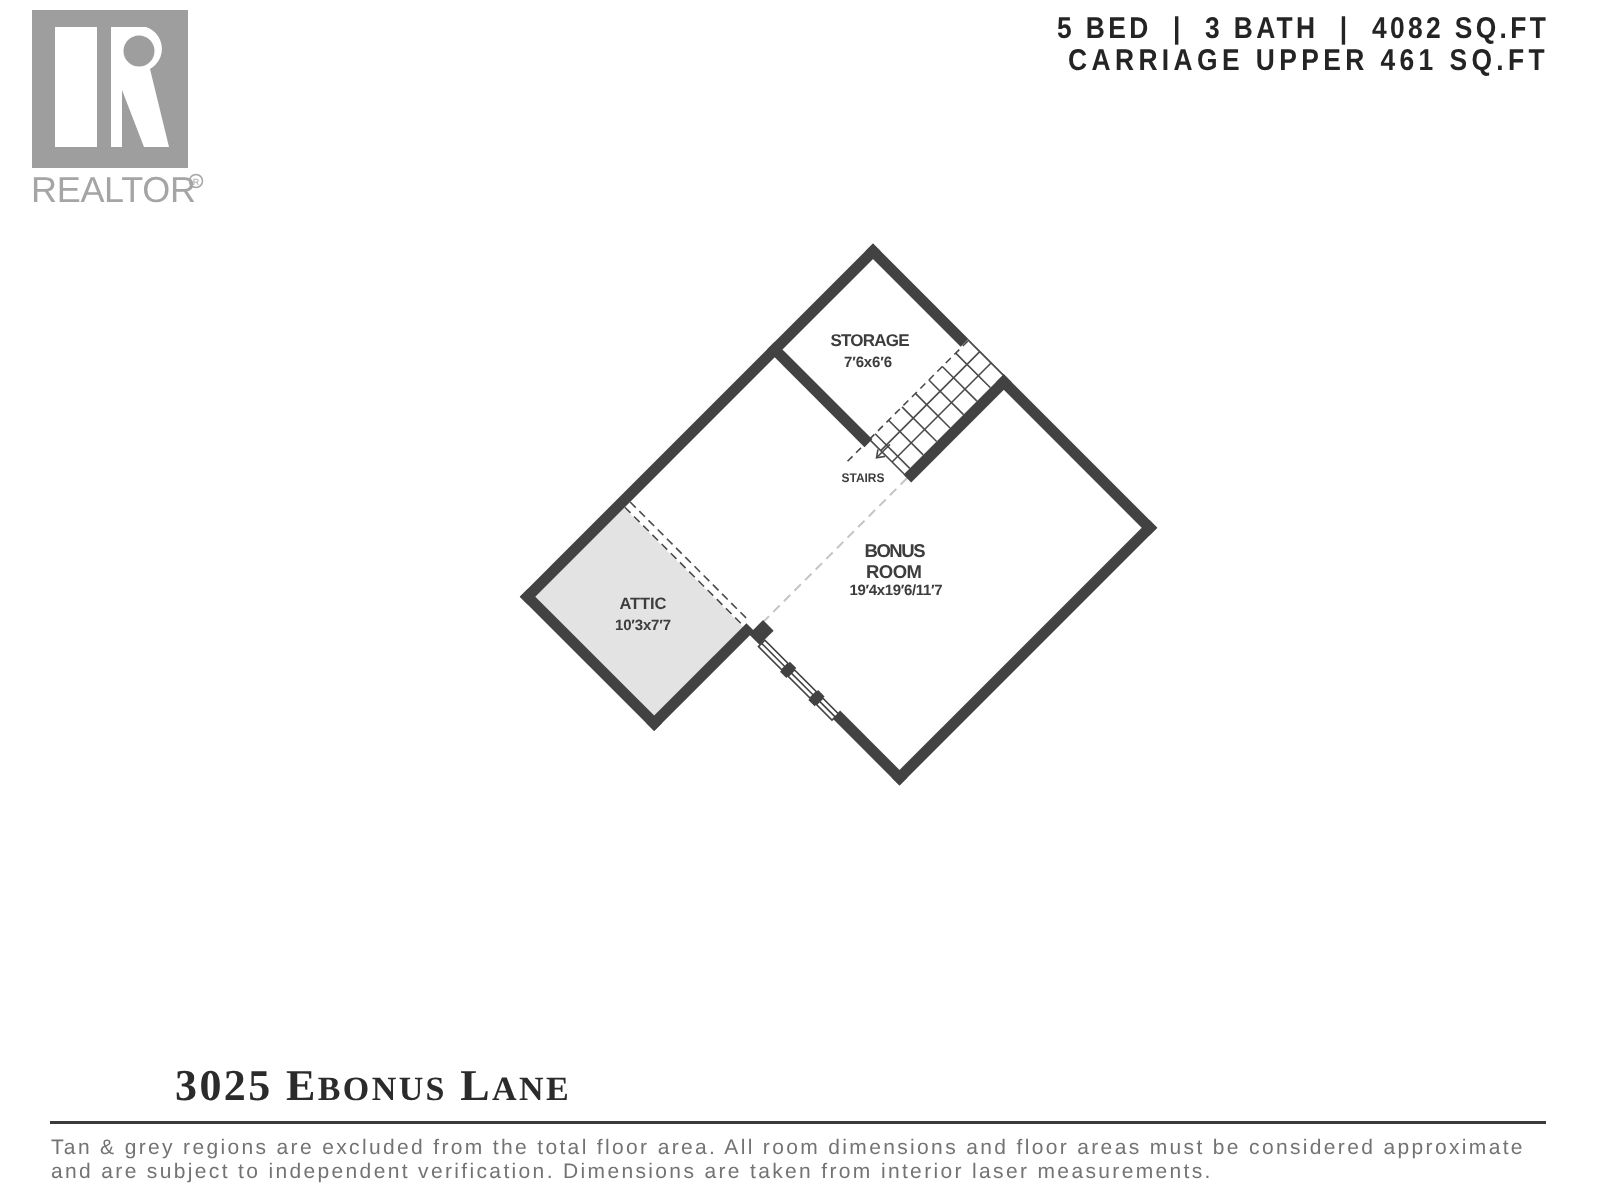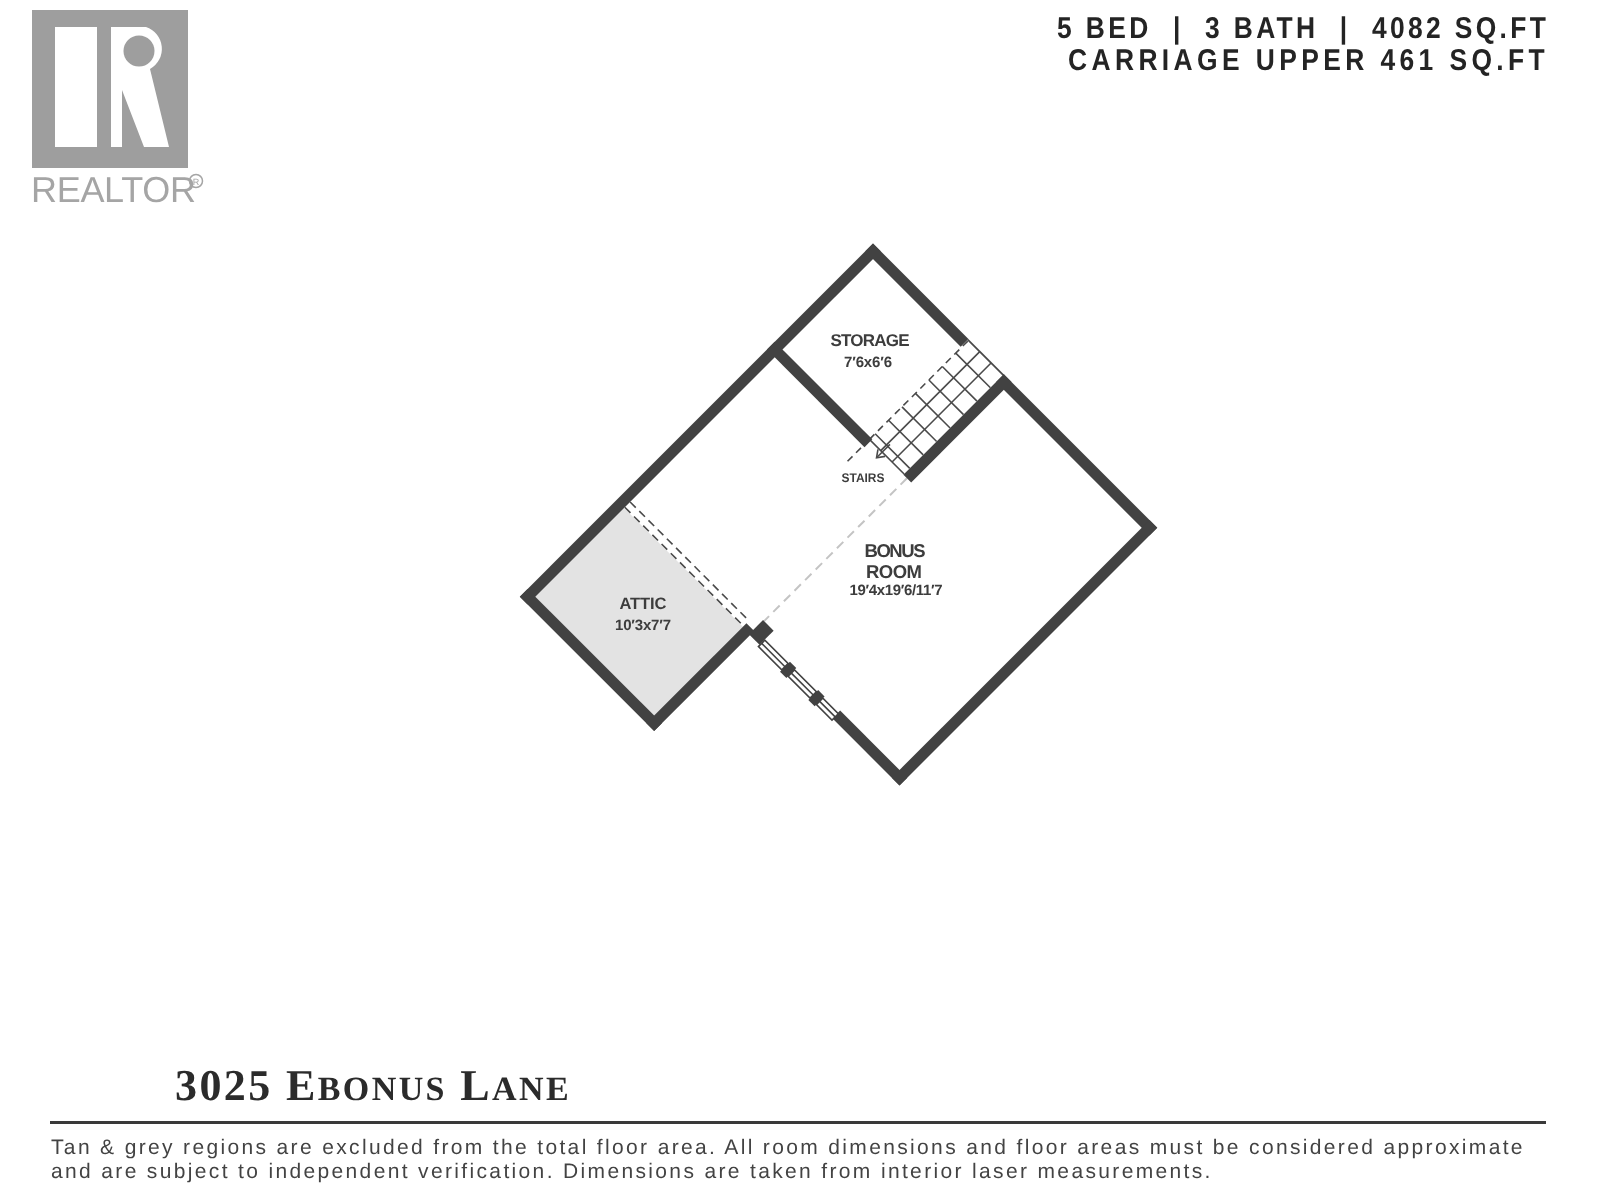--- a/index.html
+++ b/index.html
@@ -6,21 +6,21 @@
   *{-webkit-font-smoothing:antialiased;text-rendering:geometricPrecision;}
   body{width:1600px;height:1200px;background:#ffffff;position:relative;overflow:hidden;filter:grayscale(1);
        font-family:"Liberation Sans", sans-serif;}
   .hdr{position:absolute;top:13px;right:51px;text-align:right;color:#20242e;
        font-weight:bold;font-size:30px;line-height:32px;letter-spacing:3.8px;
        transform:scaleX(0.88);transform-origin:100% 0;}
   .addr{position:absolute;left:175px;top:1060px;color:#2b2b2b;
         font-family:"Liberation Serif", serif;font-weight:bold;font-size:44px;letter-spacing:2.4px;}
   .addr .sc{font-size:34px;}
   .rule{position:absolute;left:50px;top:1121px;width:1496px;height:3px;background:#3a3a3a;}
-  .disc{position:absolute;left:51px;top:1136px;color:#14532d;font-size:21px;
+  .disc{position:absolute;left:51px;top:1136px;color:#737373;font-size:21px;
         letter-spacing:2.35px;line-height:23.5px;}
   .rlogo{position:absolute;left:0;top:0;}
 </style>
 </head>
 <body>
 
 <svg class="rlogo" width="260" height="220" viewBox="0 0 260 220">
 
   <rect x="32" y="10" width="156" height="158" fill="#9e9e9e"></rect>
 

